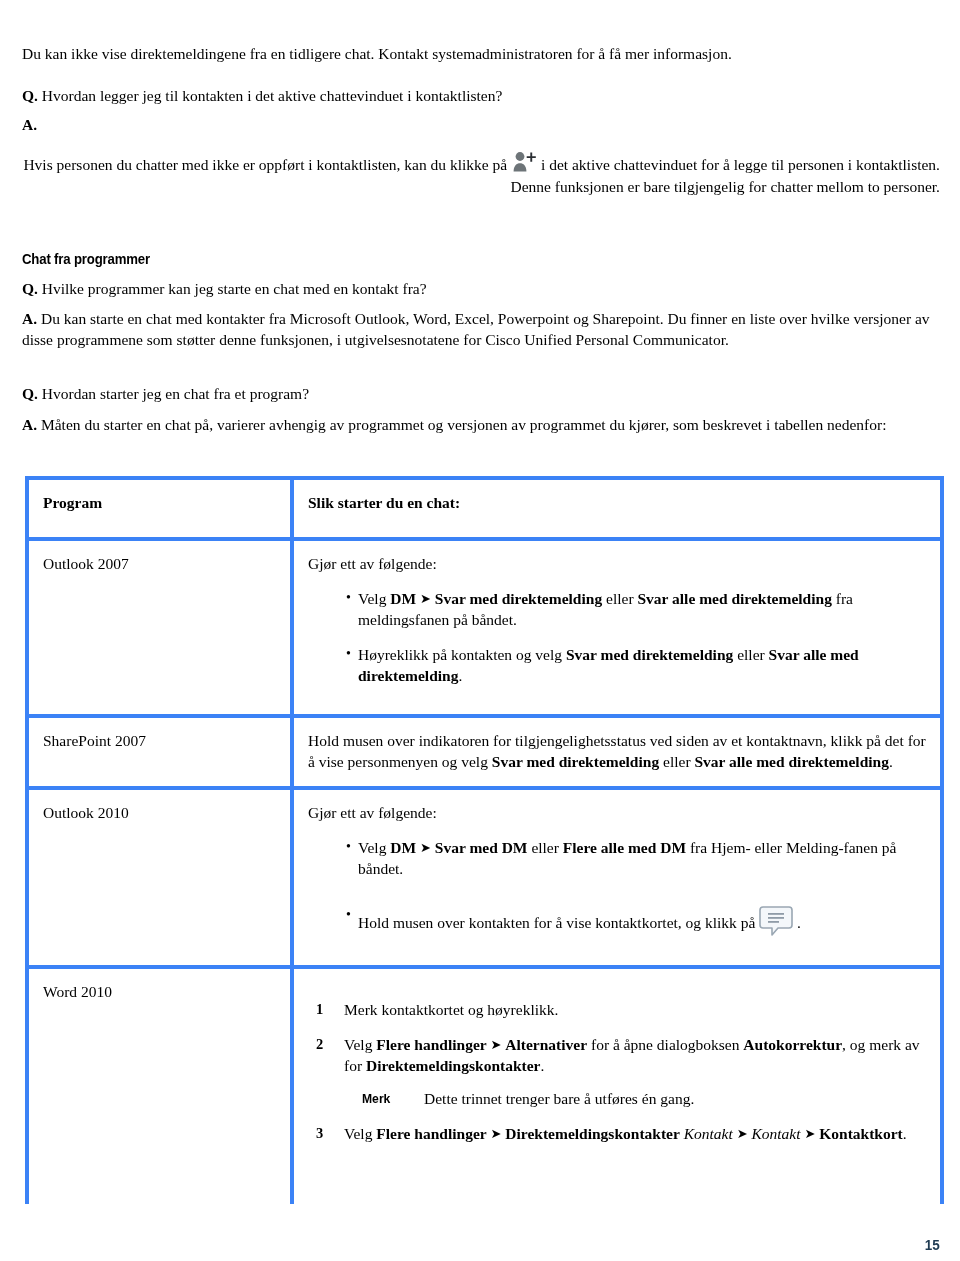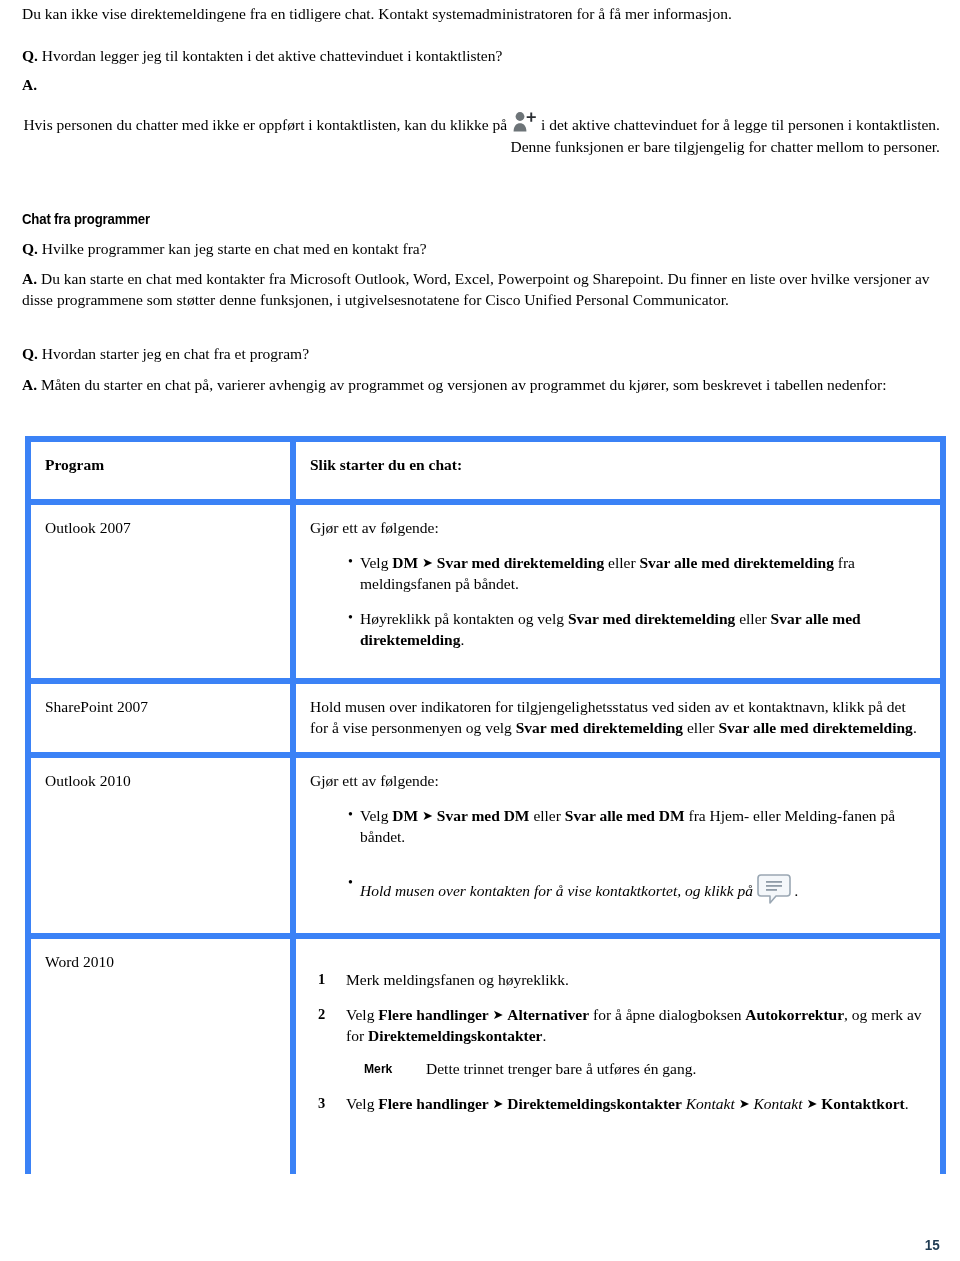--- a/index.html
+++ b/index.html
@@ -14,20 +14,21 @@
     position: relative;
     font-family: "Liberation Serif", "DejaVu Serif", serif;
     color: #000000;
     overflow: hidden;
   }
 
   .page {
     position: absolute;
     inset: 0;
     padding: 7px;
+    margin-top: 40px;
   }
 
   
   .para {
     position: absolute;
     font-size: 15.5px;
     line-height: 21px;
     text-align: left;
   }
   .bold { font-weight: bold; }
@@ -73,21 +74,21 @@
     width: 915px;
     border-collapse: collapse;
     table-layout: fixed;
     font-size: 15.5px;
     line-height: 21px;
   }
   .prog-table col.c1 { width: 265px; }
   .prog-table col.c2 { width: 650px; }
 
   .prog-table td, .prog-table th {
-    border: 6px solid #3b82f6;
+    border: 4px solid #3b82f6;
     vertical-align: top;
     padding: 12px 14px 14px 14px;
     text-align: left;
     font-weight: normal;
   }
   .prog-table thead th {
     font-weight: bold;
     padding-bottom: 24px;
   }
   .prog-table td.prog-name {
@@ -272,24 +273,24 @@
       </tr>
 
       <tr>
         <td class="prog-name">Outlook 2010</td>
         <td>
           <div>Gjør ett av følgende:</div>
           <ul class="dashlist">
             <li>
               <span>Velg </span><span class="bold">DM</span>
               <span class="arrow-glyph">➤</span>
-              <span class="bold">Svar med DM</span><span> eller </span><span class="bold">Svar alle med DM</span><span> fra Hjem- eller Melding-fanen på båndet.</span>
+              <span class="bold">Svar med DM</span><span> eller </span><span class="bold">Flere alle med DM</span><span> fra Hjem- eller Melding-fanen på båndet.</span>
             </li>
             <li style="margin-top:26px;">
-              <span style="display:block; margin-top:18px;font-style:italic;">
+              <span style="display:block; margin-top:18px;">
                 <span>Hold musen over kontakten for å vise kontaktkortet, og klikk på</span>
                 <span class="chat-bubble-icon">
                   <svg viewBox="0 0 34 32" width="34" height="32" aria-hidden="true">
                     <path d="M4 2 h26 a3 3 0 0 1 3 3 v15 a3 3 0 0 1 -3 3 h-11 l-6 7 v-7 h-9 a3 3 0 0 1 -3 -3 v-15 a3 3 0 0 1 3 -3 z" fill="#f4f7fa" stroke="#9aa7b3" stroke-width="1.6" stroke-linejoin="round"></path>
                     <rect x="9" y="8" width="16" height="1.8" fill="#8f9ba7"></rect>
                     <rect x="9" y="12" width="16" height="1.8" fill="#8f9ba7"></rect>
                     <rect x="9" y="16" width="11" height="1.8" fill="#8f9ba7"></rect>
                   </svg>
                 </span>
                 <span>.</span>
@@ -297,21 +298,21 @@
             </li>
           </ul>
         </td>
       </tr>
 
       <tr class="last-row">
         <td class="prog-name">Word 2010</td>
         <td>
           <ol class="numlist">
             <li>
-              <span>Merk meldingsfanen og høyreklikk.</span>
+              <span>Merk kontaktkortet og høyreklikk.</span>
             </li>
             <li>
               <span>Velg </span><span class="bold">Flere handlinger</span>
               <span class="arrow-glyph">➤</span>
               <span class="bold">Alternativer</span><span> for å åpne dialogboksen </span><span class="bold">Autokorrektur</span><span>, og merk av for </span><span class="bold">Direktemeldingskontakter</span><span>.</span>
               <div class="note-block">
                 <span class="note-label">Merk</span><span class="note-text">Dette trinnet trenger bare å utføres én gang.</span>
               </div>
             </li>
             <li>

